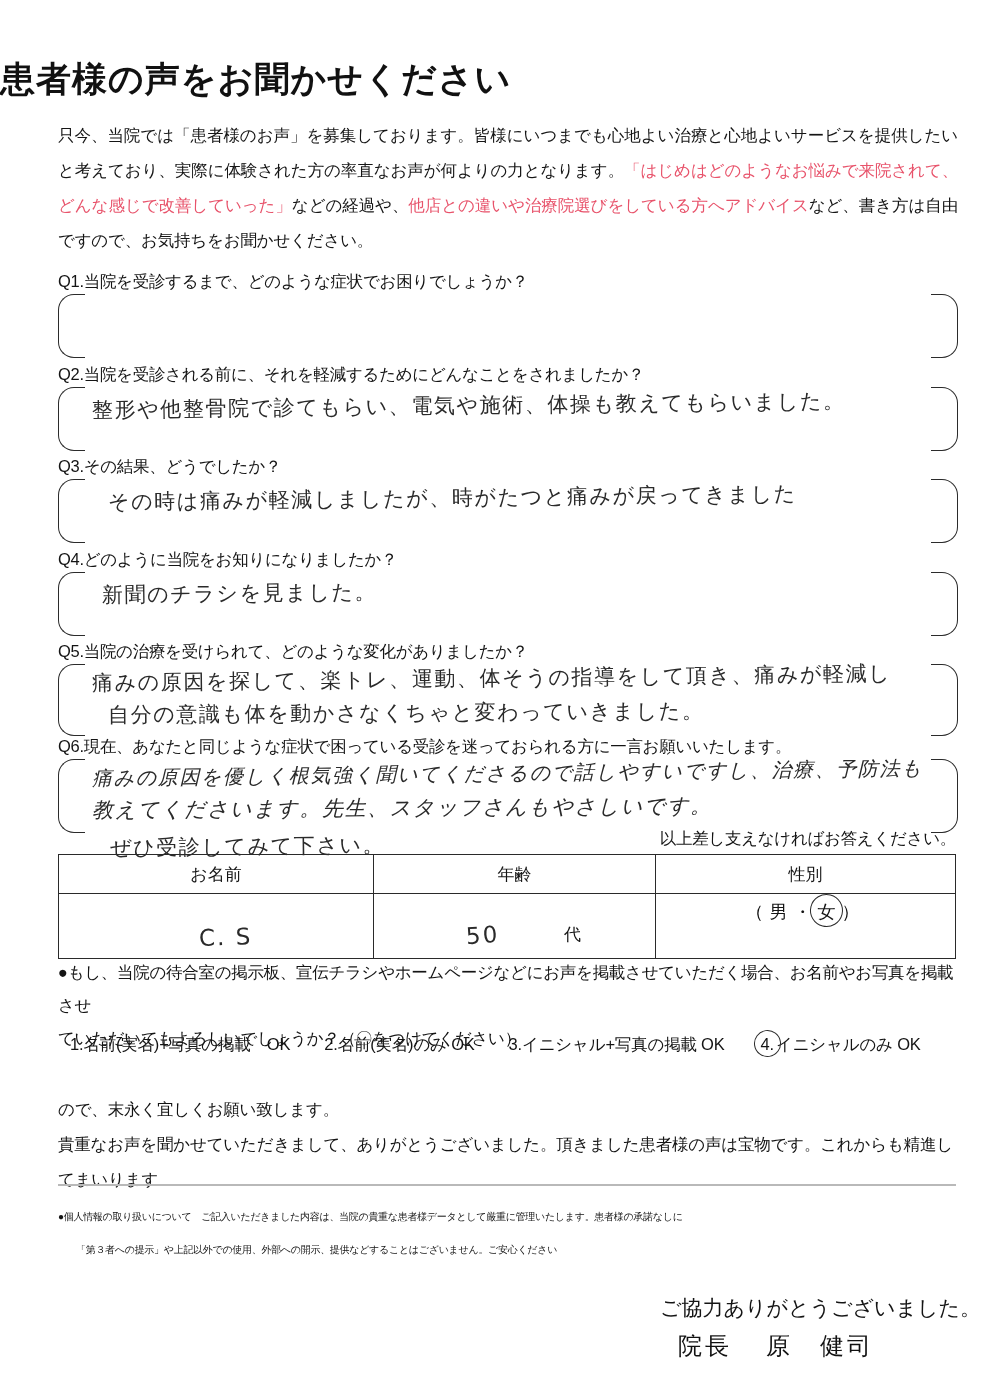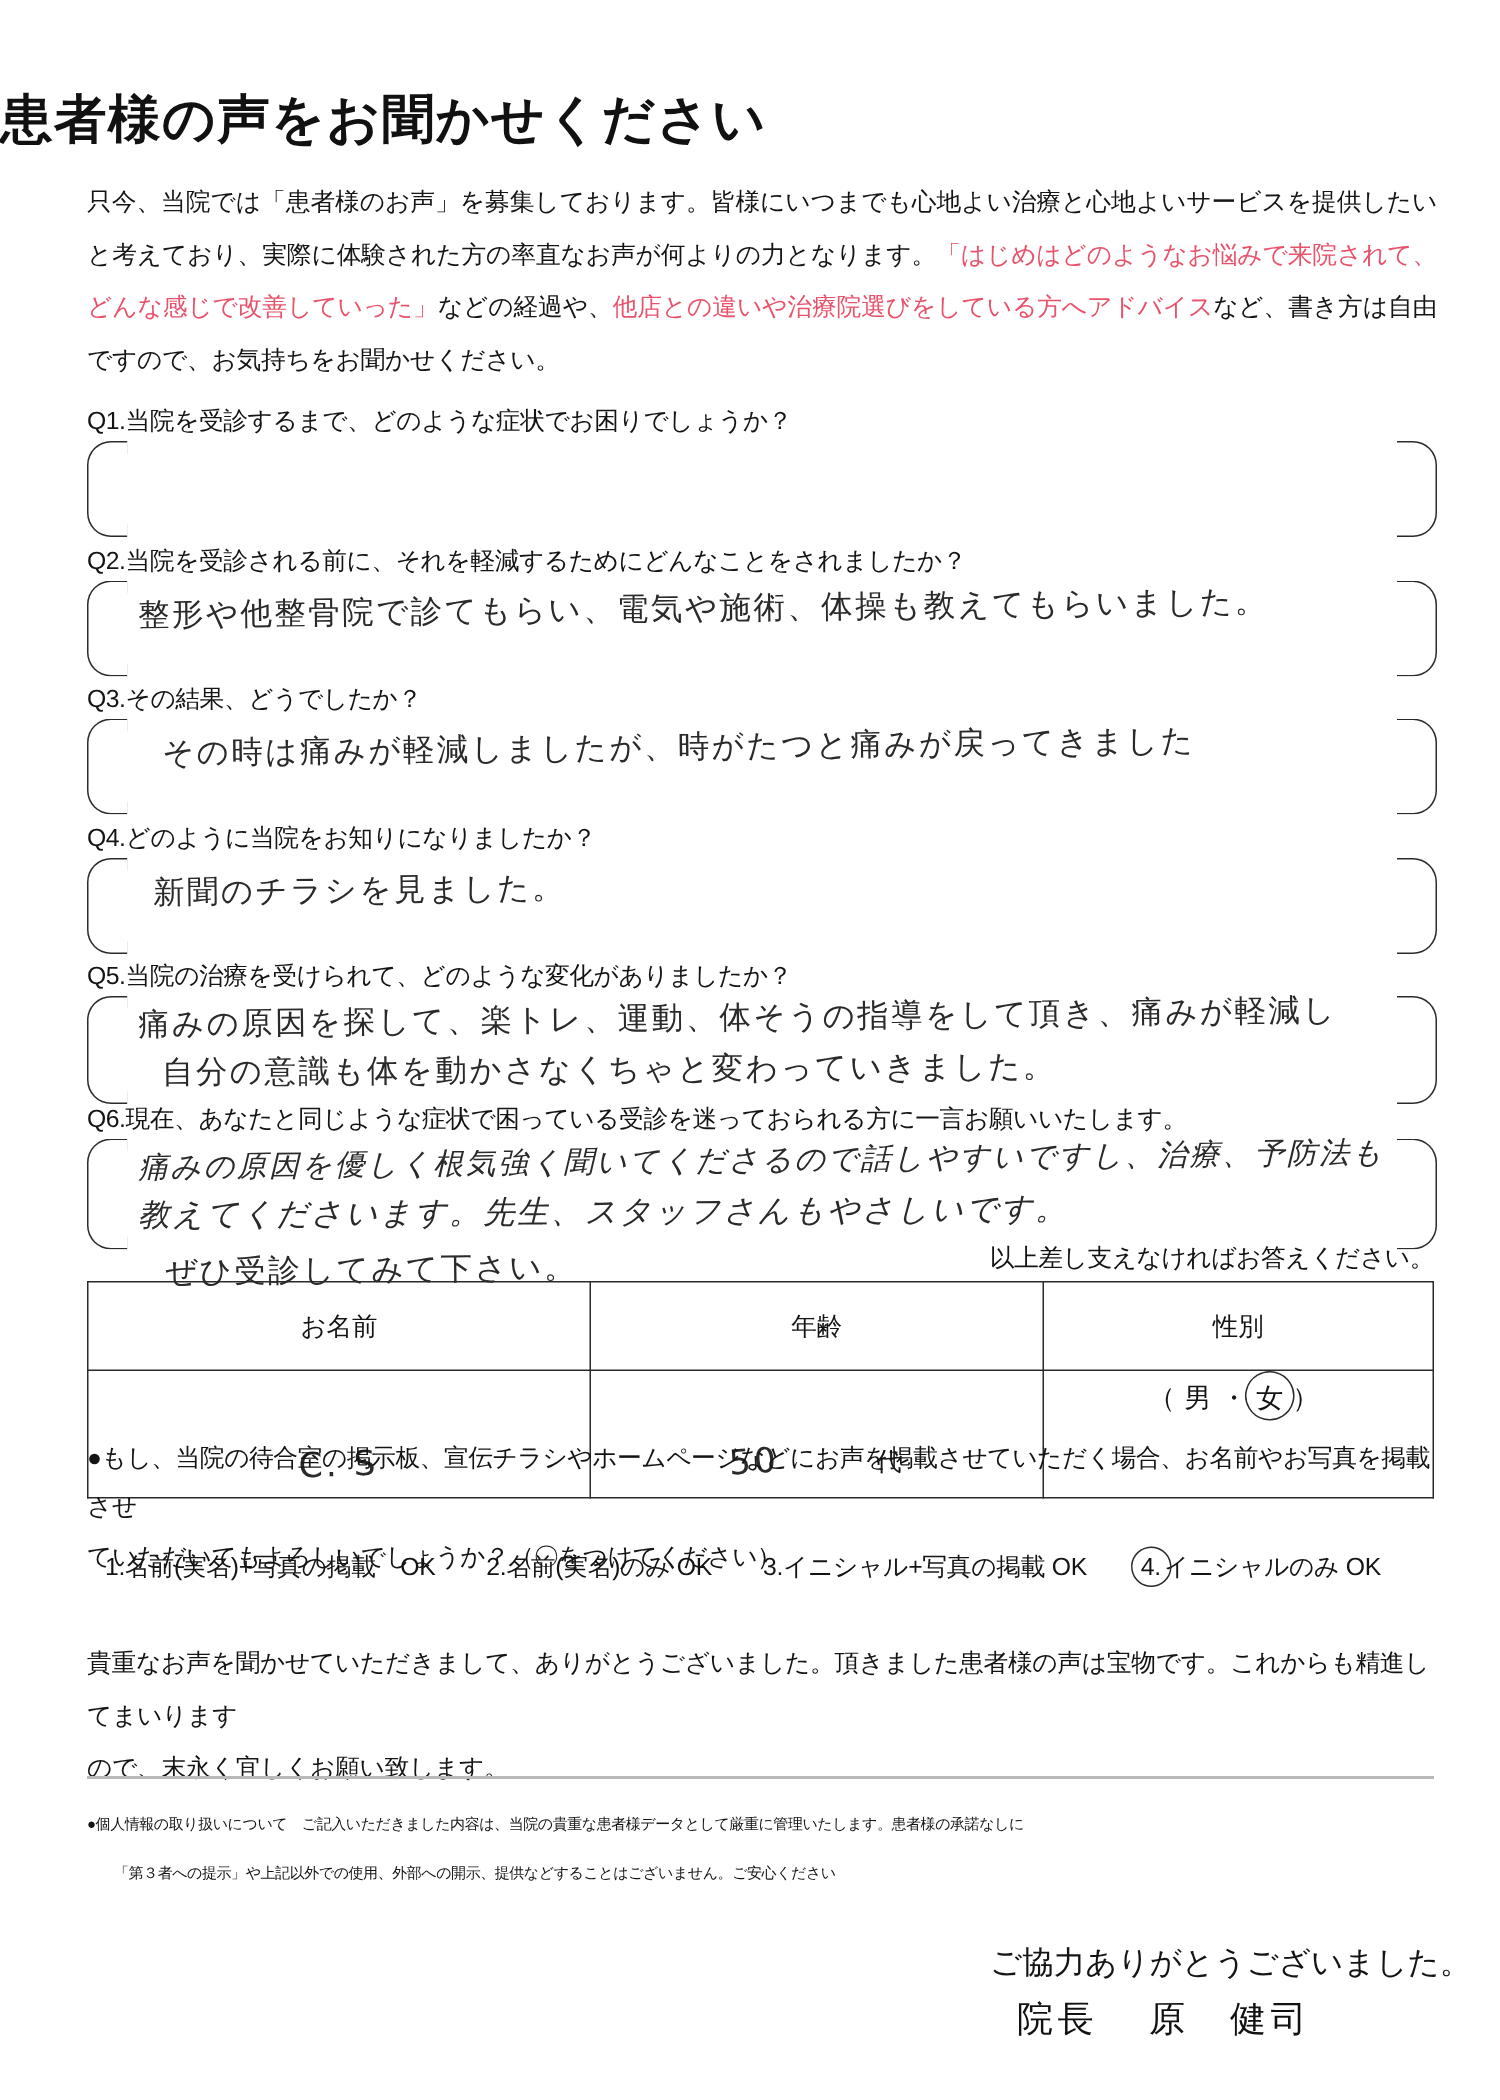--- a/index.html
+++ b/index.html
@@ -104,21 +104,21 @@
     top: 854px;
     width: 898px;
     border-collapse: collapse;
     table-layout: fixed;
   }
   .info-table td {
     border: 1.4px solid #2a2a2a;
     text-align: center;
     font-size: 17px;
     color: #141414;
-    padding: 12px;
+    padding: 2px;
     margin-left: 24px;
   }
   .info-table .hdr { height: 34px; font-weight: 400; }
   .info-table .val { height: 60px; position: relative; }
   .cell-hand {
     font-family: "DejaVu Sans", sans-serif;
     font-size: 23px;
     color: #2a2a2a;
     letter-spacing: 2px;
     position: absolute;
@@ -343,22 +343,22 @@
   <div class="consent">
     <div>●もし、当院の待合室の掲示板、宣伝チラシやホームページなどにお声を掲載させていただく場合、お名前やお写真を掲載させ</div>
     <div>ていただいてもよろしいでしょうか？（〇をつけてください）</div>
   </div>
 
   <div class="options">
     <span class="opt"><span>1.</span><span>名前(実名)+写真の掲載　OK</span></span><span class="opt-gap1"></span><span class="opt"><span>2.</span><span>名前(実名)のみ OK</span></span><span class="opt-gap1"></span><span class="opt"><span>3.</span><span>イニシャル+写真の掲載 OK</span></span><span class="opt-gap1"></span><span class="opt"><span class="circled-num">4.</span><span>イニシャルのみ OK</span></span>
   </div>
 
   <div class="thanks">
+    <div>ので、末永く宜しくお願い致します。</div>
     <div>貴重なお声を聞かせていただきまして、ありがとうございました。頂きました患者様の声は宝物です。これからも精進してまいります</div>
-    <div>ので、末永く宜しくお願い致します。</div>
   </div>
 
   <div class="rule"></div>
 
   <div class="privacy">
     <div>●個人情報の取り扱いについて　ご記入いただきました内容は、当院の貴重な患者様データとして厳重に管理いたします。患者様の承諾なしに</div>
     <div class="indent">「第３者への提示」や上記以外での使用、外部への開示、提供などすることはございません。ご安心ください</div>
   </div>
 
   <div class="signoff">ご協力ありがとうございました。</div>

